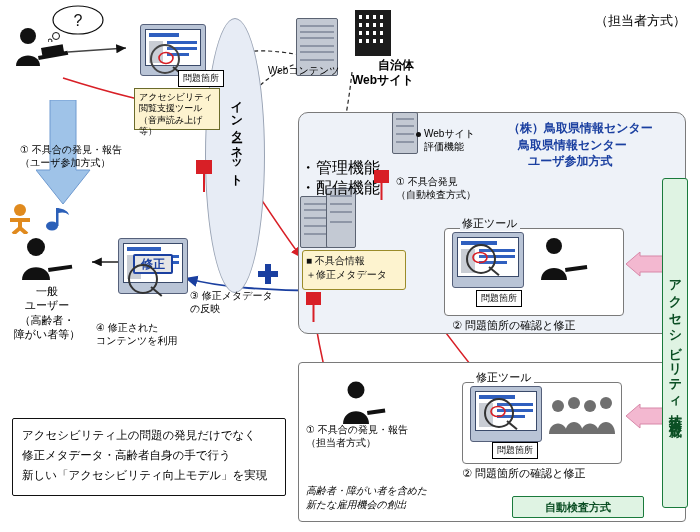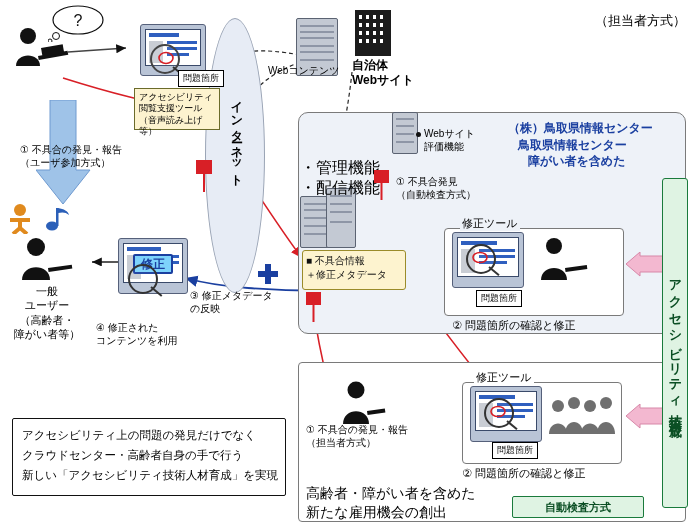--- a/index.html
+++ b/index.html
@@ -60,21 +60,21 @@
     color:#000;
   }
   .greenbox{
     position:absolute;box-sizing:border-box;
     border:1px solid #1a7a3c;background:#dff3e3;border-radius:2px;
     color:#0b4f24;font-weight:bold;font-size:11px;
     display:flex;align-items:center;justify-content:center;
   }
   .bluebox-outline{
     position:absolute;box-sizing:border-box;
-    border:2px solid #1a3fa0;background:#7dd3fc;border-radius:2px;
+    border:2px solid #1a3fa0;background:#e5e5e5;border-radius:2px;
   }
   .yellowpanel{
     position:absolute;box-sizing:border-box;
     background:#fdf3cf;border:1px solid #9a8b2a;border-radius:3px;
   }
   svg{position:absolute;left:0;top:0;pointer-events:none;}
 </style>
 </head>
 <body>
 
@@ -151,21 +151,21 @@
     <div class="win" style="left:25px;top:13px;"></div>
   <div class="win" style="left:4px;top:21px;"></div>
     <div class="win" style="left:11px;top:21px;"></div>
   <div class="win" style="left:18px;top:21px;"></div>
     <div class="win" style="left:25px;top:21px;"></div>
   <div class="win" style="left:4px;top:29px;"></div>
     <div class="win" style="left:11px;top:29px;"></div>
   <div class="win" style="left:18px;top:29px;"></div>
     <div class="win" style="left:25px;top:29px;"></div>
 </div>
-<div class="abs txt" style="left:352px;top:58px;font-size:12px;font-weight:bold;text-align:left;">自治体
+<div class="abs txt" style="left:352px;top:58px;font-size:12px;font-weight:bold;text-align:right;">自治体
 Webサイト</div>
 
 <div class="abs" style="left:8px;top:26px;">
   <svg width="66" height="44" style="position:static;">
     <circle cx="20" cy="10" r="8" fill="#111"></circle>
     <path d="M8,40 C8,26 32,26 32,40 z" fill="#111"></path>
     <rect x="30" y="30" width="30" height="4" fill="#111" transform="rotate(-10 30 30)"></rect>
     <rect x="33" y="22" width="22" height="9" fill="#111" transform="rotate(-10 33 22)"></rect>
   </svg>
 </div>
@@ -266,21 +266,21 @@
 </div>
 <div class="abs" style="left:418px;top:262px;">
   <svg width="20" height="20" style="position:static;">
       <path d="M7,0 h6 v7 h7 v6 h-7 v7 h-6 v-7 h-7 v-6 h7 z" fill="#1a3fa0"></path>
     </svg>
 </div>
 
 <div class="region" style="left:298px;top:112px;width:388px;height:222px;"></div>
 <div class="abs bluetitle" style="left:508px;top:120px;font-size:12px;">（株）鳥取県情報センター</div>
 <div class="abs bluetitle" style="left:518px;top:137px;font-size:12px;">鳥取県情報センター</div>
-<div class="abs bluetitle" style="left:528px;top:153px;font-size:12px;">障がい者を含めた</div>
+<div class="abs bluetitle" style="left:528px;top:153px;font-size:12px;">ユーザ参加方式</div>
 
 <div class="server" style="left:300px;top:196px;width:34px;height:52px;">
   <div class="slot" style="top:6px;"></div>
     <div class="slot" style="top:12px;"></div>
   <div class="slot" style="top:20px;"></div>
     <div class="slot" style="top:28px;"></div>
   <div class="slot" style="top:36px;"></div>
 </div>
 <div class="server" style="left:326px;top:188px;width:30px;height:60px;">
   <div class="slot" style="top:6px;"></div>
@@ -404,27 +404,27 @@
     </g>
   </svg>
 </div>
 <div class="abs" style="left:626px;top:404px;">
   <svg width="42" height="34" style="position:static;">
     <polygon points="42,4 14,4 14,0 0,12 14,24 14,20 42,20" fill="#f3b8d0" stroke="#d787a8" stroke-width="1"></polygon>
   </svg>
 </div>
 
 <div class="abs" style="left:462px;top:466px;font-size:11px;">② 問題箇所の確認と修正</div>
-<div class="abs txt" style="left:306px;top:484px;width:210px;font-size:14px;line-height:1.35;">高齢者・障がい者を含めた
+<div class="abs txt" style="left:306px;top:484px;width:210px;font-size:10px;line-height:1.35;font-style:italic;">高齢者・障がい者を含めた
 新たな雇用機会の創出</div>
 
 <div class="greenbox" style="left:512px;top:496px;width:132px;height:22px;">
   <span>自動検査方式</span>
 </div>
 
 <div class="greenbox" style="left:662px;top:178px;width:26px;height:330px;border-radius:3px;">
   <span class="vert" style="position:static;writing-mode:vertical-rl;font-size:13px;color:#0b4f24;">アクセシビリティ技術人材育成</span>
 </div>
 
 <div class="rb abs" style="left:12px;top:418px;width:272px;height:76px;border:1px solid #111;border-radius:2px;background:#fff;"></div>
 <div class="abs" style="left:22px;top:428px;font-size:11.5px;">アクセシビリティ上の問題の発見だけでなく</div>
-<div class="abs" style="left:22px;top:448px;font-size:11.5px;">クラウドセンター・高齢者自身の手で行う</div>
-<div class="abs" style="left:22px;top:468px;font-size:11.5px;">新しい「アクセシビリティ技術人材育成」を実現</div>
+<div class="abs" style="left:22px;top:448px;font-size:11.5px;">修正メタデータ・高齢者自身の手で行う</div>
+<div class="abs" style="left:22px;top:468px;font-size:11.5px;">新しい「アクセシビリティ向上モデル」を実現</div>
 
 </body></html>

